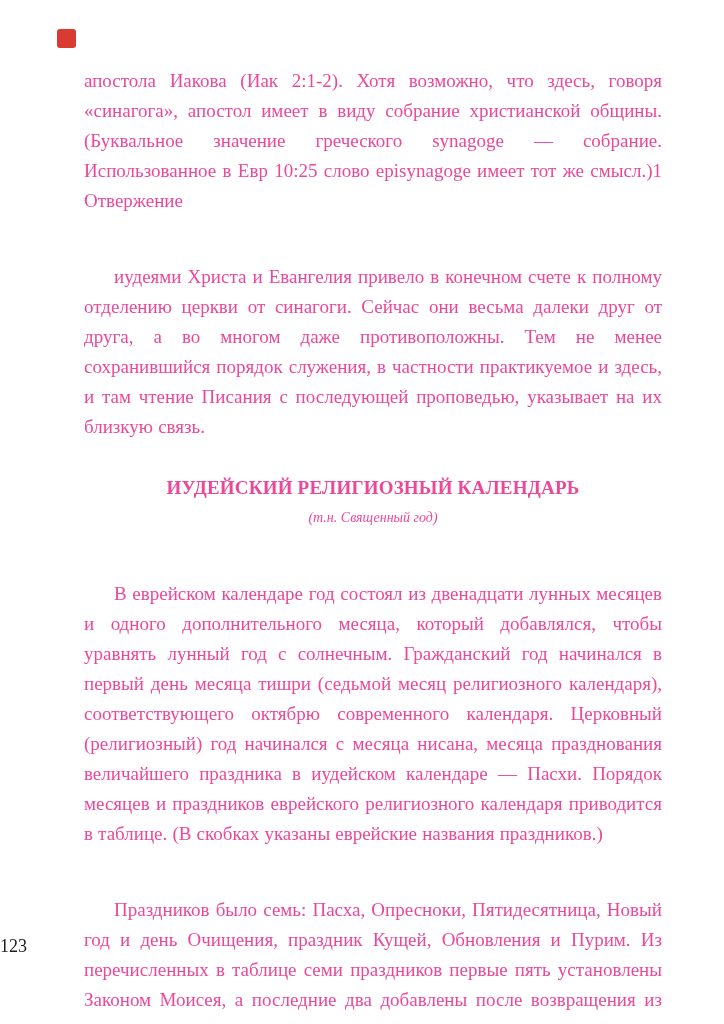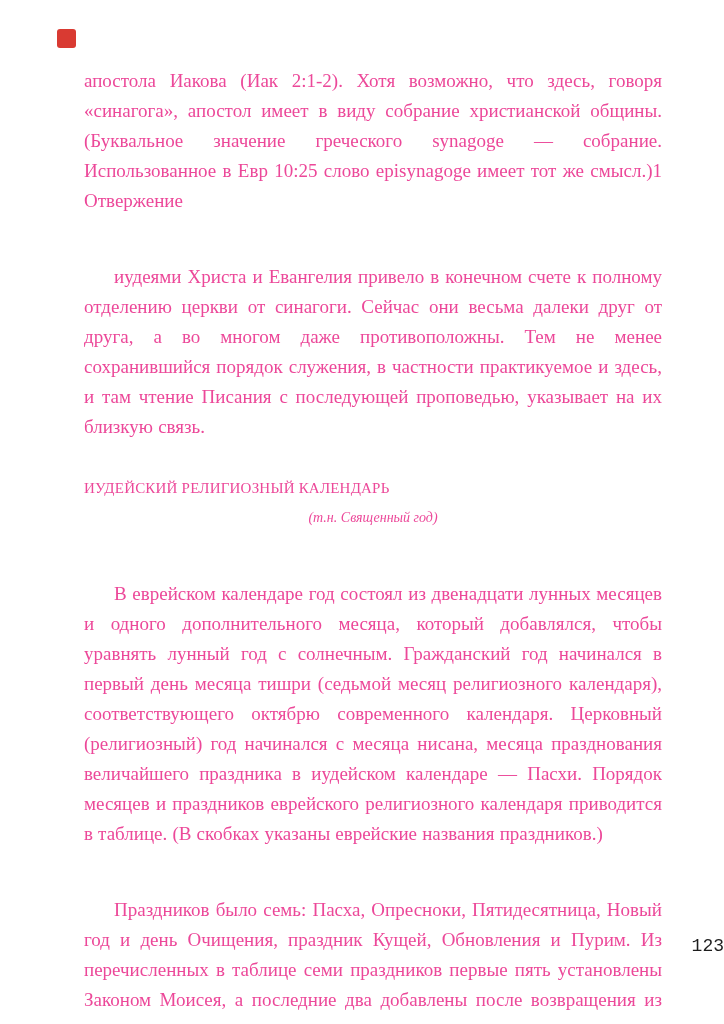--- a/index.html
+++ b/index.html
@@ -39,40 +39,41 @@
     text-align: justify;
     hyphens: none;
     word-spacing: 0.02em;
   }
   .body-p.indent {
     text-indent: 30px;
     margin-top: 46px;
   }
   .heading {
     margin: 31px 0 0 0;
-    font-size: 15px;
+    font-size: 19px;
     line-height: 30px;
-    font-weight: normal;
+    font-weight: bold;
+    text-align: center;
     letter-spacing: 0.2px;
   }
   .subheading {
     margin: 0;
     font-size: 14px;
     line-height: 30px;
     font-style: italic;
     text-align: center;
     font-weight: normal;
   }
   .page-number {
     position: absolute;
     left: 0;
     right: 0;
     top: 933px;
-    text-align: right;
-    font-family: Liberation Mono, monospace;
+    text-align: left;
+    font-family: Liberation Serif, serif;
     font-size: 18px;
     line-height: 26px;
     color: #1d1d1d;
   }
 </style>
 </head>
 <body>
 
 <div class="page">
 

